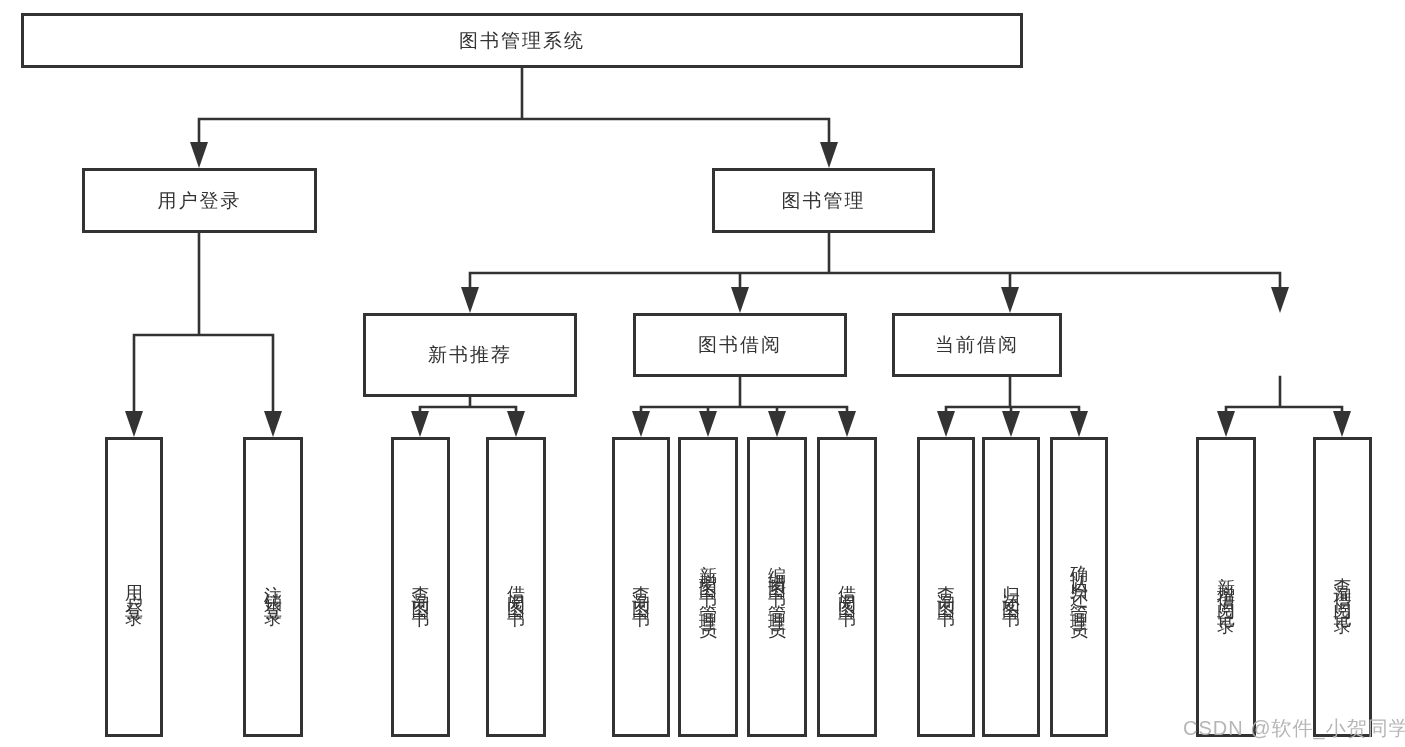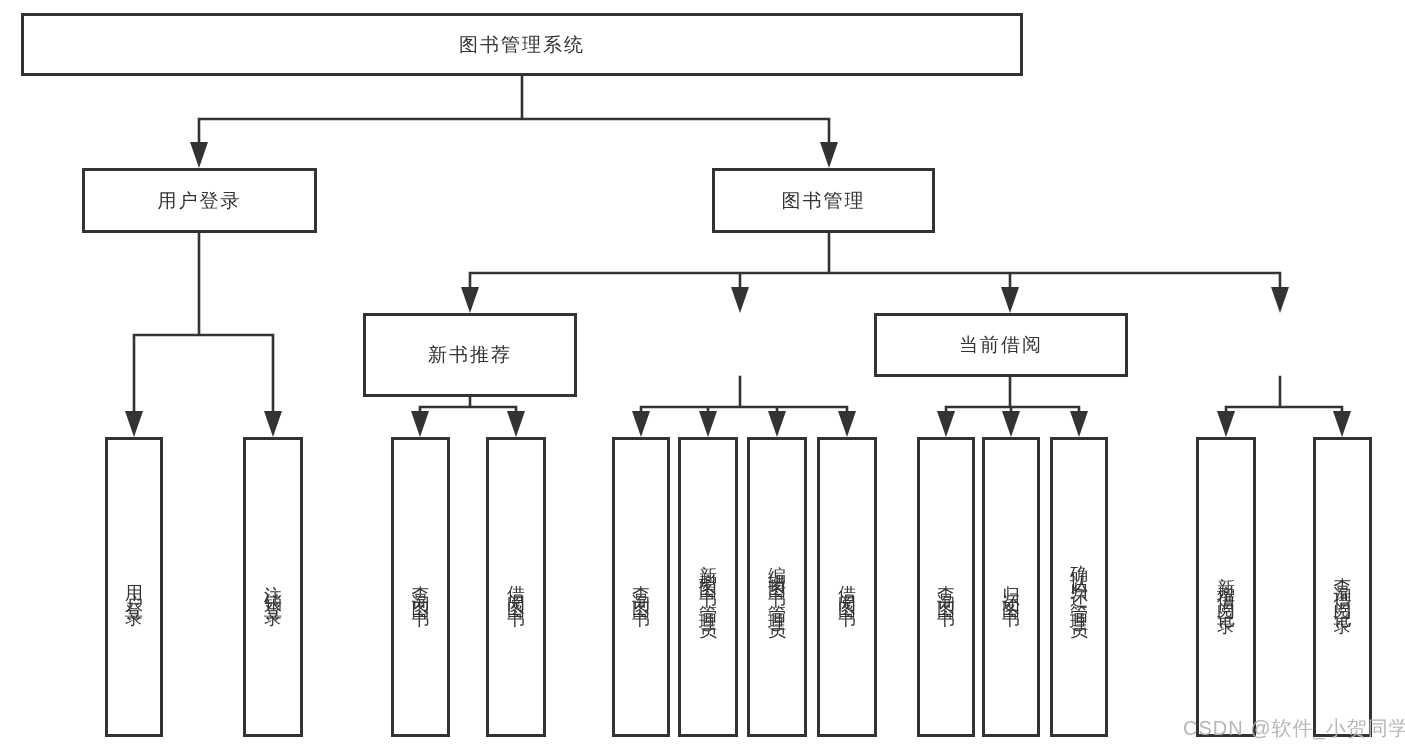--- a/index.html
+++ b/index.html
@@ -81,27 +81,28 @@
       <path d="M768 411 L786 411 L777 437 Z"></path>
       <path d="M838 411 L856 411 L847 437 Z"></path>
       <path d="M937 411 L955 411 L946 437 Z"></path>
       <path d="M1002 411 L1020 411 L1011 437 Z"></path>
       <path d="M1070 411 L1088 411 L1079 437 Z"></path>
       <path d="M1217 411 L1235 411 L1226 437 Z"></path>
       <path d="M1333 411 L1351 411 L1342 437 Z"></path>
     </g>
   </svg>
 
-  <div class="node hnode" style="left:21px;top:13px;width:1002px;height:63px">图书管理系统</div>
+  <div class="node hnode" style="left:21px;top:13px;width:1002px;height:55px">图书管理系统</div>
 
   <div class="node hnode" style="left:82px;top:168px;width:235px;height:65px">用户登录</div>
   <div class="node hnode" style="left:712px;top:168px;width:223px;height:65px">图书管理</div>
 
   <div class="node hnode" style="left:363px;top:313px;width:214px;height:84px">新书推荐</div>
-  <div class="node hnode" style="left:874px;top:313px;width:254px;height:64px">当前借阅</div>
+  <div class="node hnode" style="left:633px;top:313px;width:214px;height:64px">图书借阅</div>
+  <div class="node hnode" style="left:892px;top:313px;width:170px;height:64px">当前借阅</div>
 
   <div class="node vnode" style="left:105px;top:437px;width:58px;height:300px">
     <span>用户登录</span>
     </div>
   <div class="node vnode" style="left:243px;top:437px;width:60px;height:300px">
     <span>注销登录</span>
     </div>
 
   <div class="node vnode" style="left:391px;top:437px;width:59px;height:300px">
     <span>查询图书</span>

